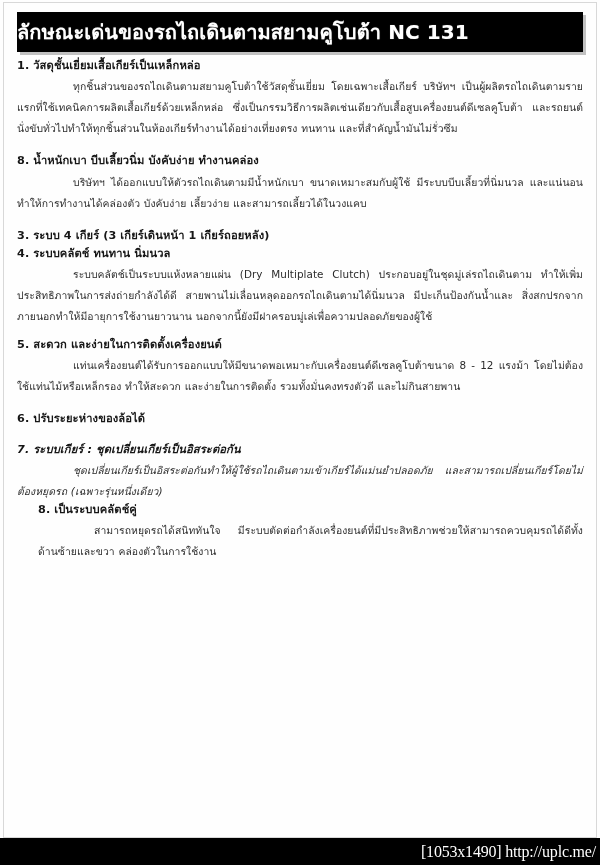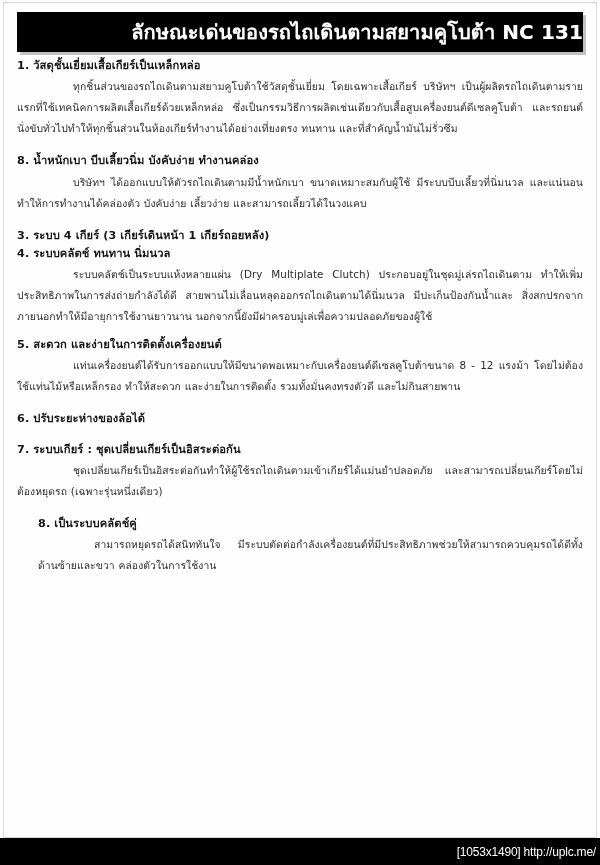--- a/index.html
+++ b/index.html
@@ -41,21 +41,21 @@
   #title-banner {
     position: absolute;
     left: 17px;
     top: 12px;
     width: 566px;
     height: 40px;
     background: #000000;
     box-shadow: 3px 3px 0 rgba(120,120,120,0.45);
     display: flex;
     align-items: center;
-    justify-content: flex-end;
+    justify-content: flex-start;
     box-sizing: border-box;
   }
   #title-text {
     color: #ffffff;
     font-family: "DejaVu Sans", "Liberation Sans", sans-serif;
     font-size: 20px;
     font-weight: bold;
     letter-spacing: 0.1px;
     line-height: 1;
     white-space: nowrap;
@@ -100,41 +100,41 @@
     word-spacing: 0.4px;
   }
 
   
   .sec-1 { margin-bottom: 14px; }
   .sec-2 { margin-bottom: 14px; }
   .sec-3 { margin-bottom: 0; }
   .sec-4 { margin-bottom: 10px; }
   .sec-5 { margin-bottom: 14px; }
   .sec-6 { margin-bottom: 14px; }
-  .sec-7 { margin-bottom: 14px; }
+  .sec-7 { margin-bottom: 0; font-style: italic; }
   .sec-8 { margin-bottom: 0; margin-left: 21px; }
 
   
   #watermark-bar {
     position: absolute;
     left: 0;
     bottom: 0;
     width: 600px;
     height: 27px;
     background: #000000;
     display: flex;
     align-items: center;
     justify-content: flex-end;
     box-sizing: border-box;
     padding-right: 4px;
   }
   #watermark-text {
     color: #ffffff;
-    font-family: Liberation Sans, sans-serif;
-    font-size: 12px;
+    font-family: Liberation Serif, serif;
+    font-size: 16px;
     line-height: 1;
     letter-spacing: -0.2px;
     white-space: nowrap;
   }
 </style>
 </head>
 <body>
 
 <div id="page-sheet">
 

